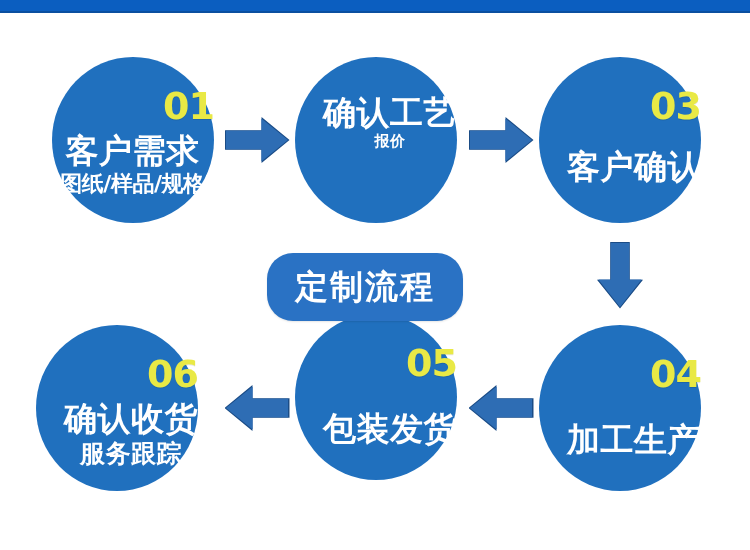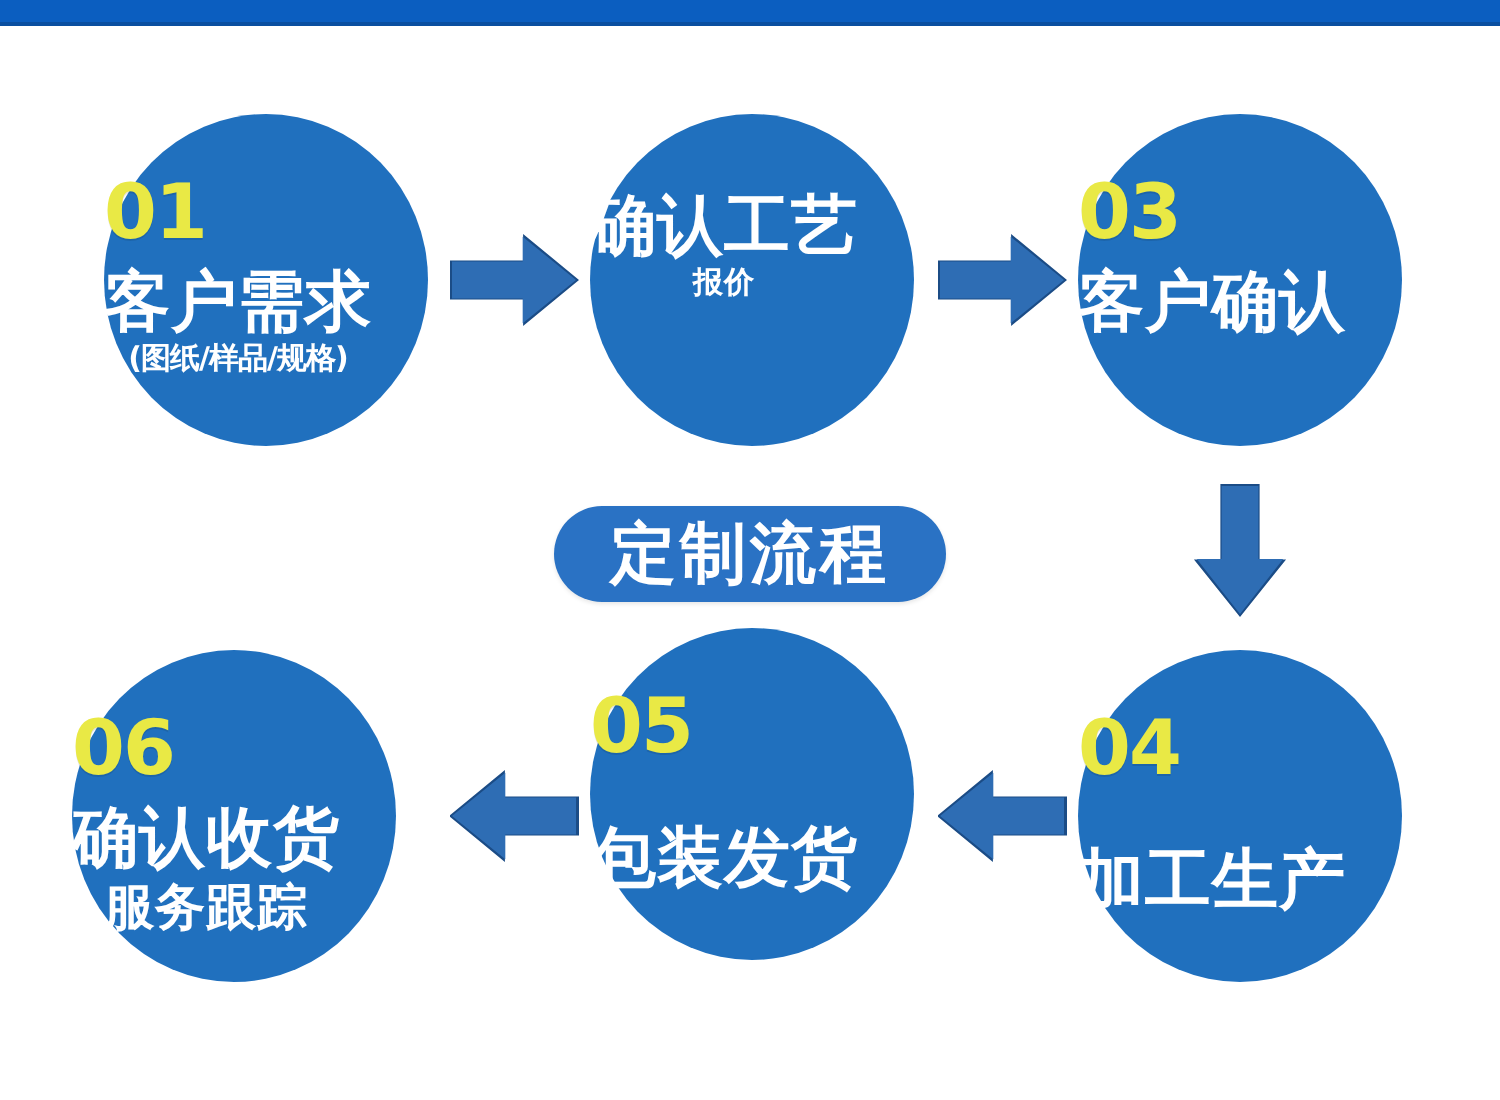--- a/index.html
+++ b/index.html
@@ -34,21 +34,21 @@
 
   
   .node {
     position: absolute;
     width: 162px;
     height: 166px;
     border-radius: 50%;
     background: #2070BE;
     display: flex;
     flex-direction: column;
-    align-items: flex-start;
+    align-items: flex-end;
     justify-content: flex-start;
     box-sizing: border-box;
     text-align: center;
   }
   .node .num {
     color: #E9E945;
     font-weight: bold;
     font-size: 38px;
     line-height: 1;
     letter-spacing: -1px;
@@ -68,21 +68,21 @@
     letter-spacing: 0.5px;
   }
   .node .l2 {
     font-size: 25px;
     font-weight: bold;
     white-space: nowrap;
     display: block;
     letter-spacing: 0.5px;
   }
   
-  .node.n1 .l2 { font-size: 15px; letter-spacing: -0.5px; }
+  .node.n1 .l2 { font-size: 22px; letter-spacing: -0.5px; }
   .node.n2 .l2 { font-size: 15px; }
 
   
   .n1 { left: 52px;  top: 57px;  padding-top: 30px; }
   .n2 { left: 295px; top: 57px;  padding-top: 30px; }
   .n3 { left: 539px; top: 57px;  padding-top: 30px; }
   .n4 { left: 539px; top: 325px; padding-top: 30px; }
   .n5 { left: 295px; top: 314px; padding-top: 30px; }
   .n6 { left: 36px;  top: 325px; padding-top: 30px; }
 
@@ -130,24 +130,24 @@
   .a56 .outline, .a56 .fill { width: 62px; height: 46px; }
   .a12 .outline, .a12 .fill { }
   .a34 .outline, .a34 .fill { width: 46px; height: 64px; }
   .a12 .outline, .a23 .outline, .a45 .outline, .a56 .outline,
   .a34 .outline { width: 65px; height: 49px; }
   .a34 .outline { width: 49px; height: 67px; }
 
   
   .badge {
     position: absolute;
-    left: 277px;
+    left: 267px;
     top: 253px;
     width: 196px;
-    height: 48px;
+    height: 68px;
     background: #2A72C4;
     border-radius: 26px;
     display: flex;
     align-items: center;
     justify-content: center;
     box-shadow: 0 1px 2px rgba(0,0,0,0.10);
   }
   .badge span {
     color: #ffffff;
     font-size: 33px;
@@ -181,21 +181,21 @@
       <span class="l1">确认工艺</span>
       <span class="l2">报价</span>
     </div>
   </div>
 
   <div class="arrow-wrap a23">
     <div class="outline arrow right" style="background:#1B4C86;"></div>
     <div class="fill arrow right" style="background: rgb(46, 109, 180);"></div>
   </div>
 
-  <div class="node n3" style="background: rgb(32, 112, 190);">
+  <div class="node n3" style="background: rgb(32, 112, 190); gap: 16px;">
     <div class="num" style="color: rgb(233, 233, 69);">03</div>
     <div class="lines" style="color: rgb(255, 255, 255);">
       <span class="l1">客户确认</span>
     </div>
   </div>
 
   <div class="arrow-wrap a34">
     <div class="outline arrow down" style="background:#1B4C86;"></div>
     <div class="fill arrow down" style="background: rgb(46, 109, 180);"></div>
   </div>

